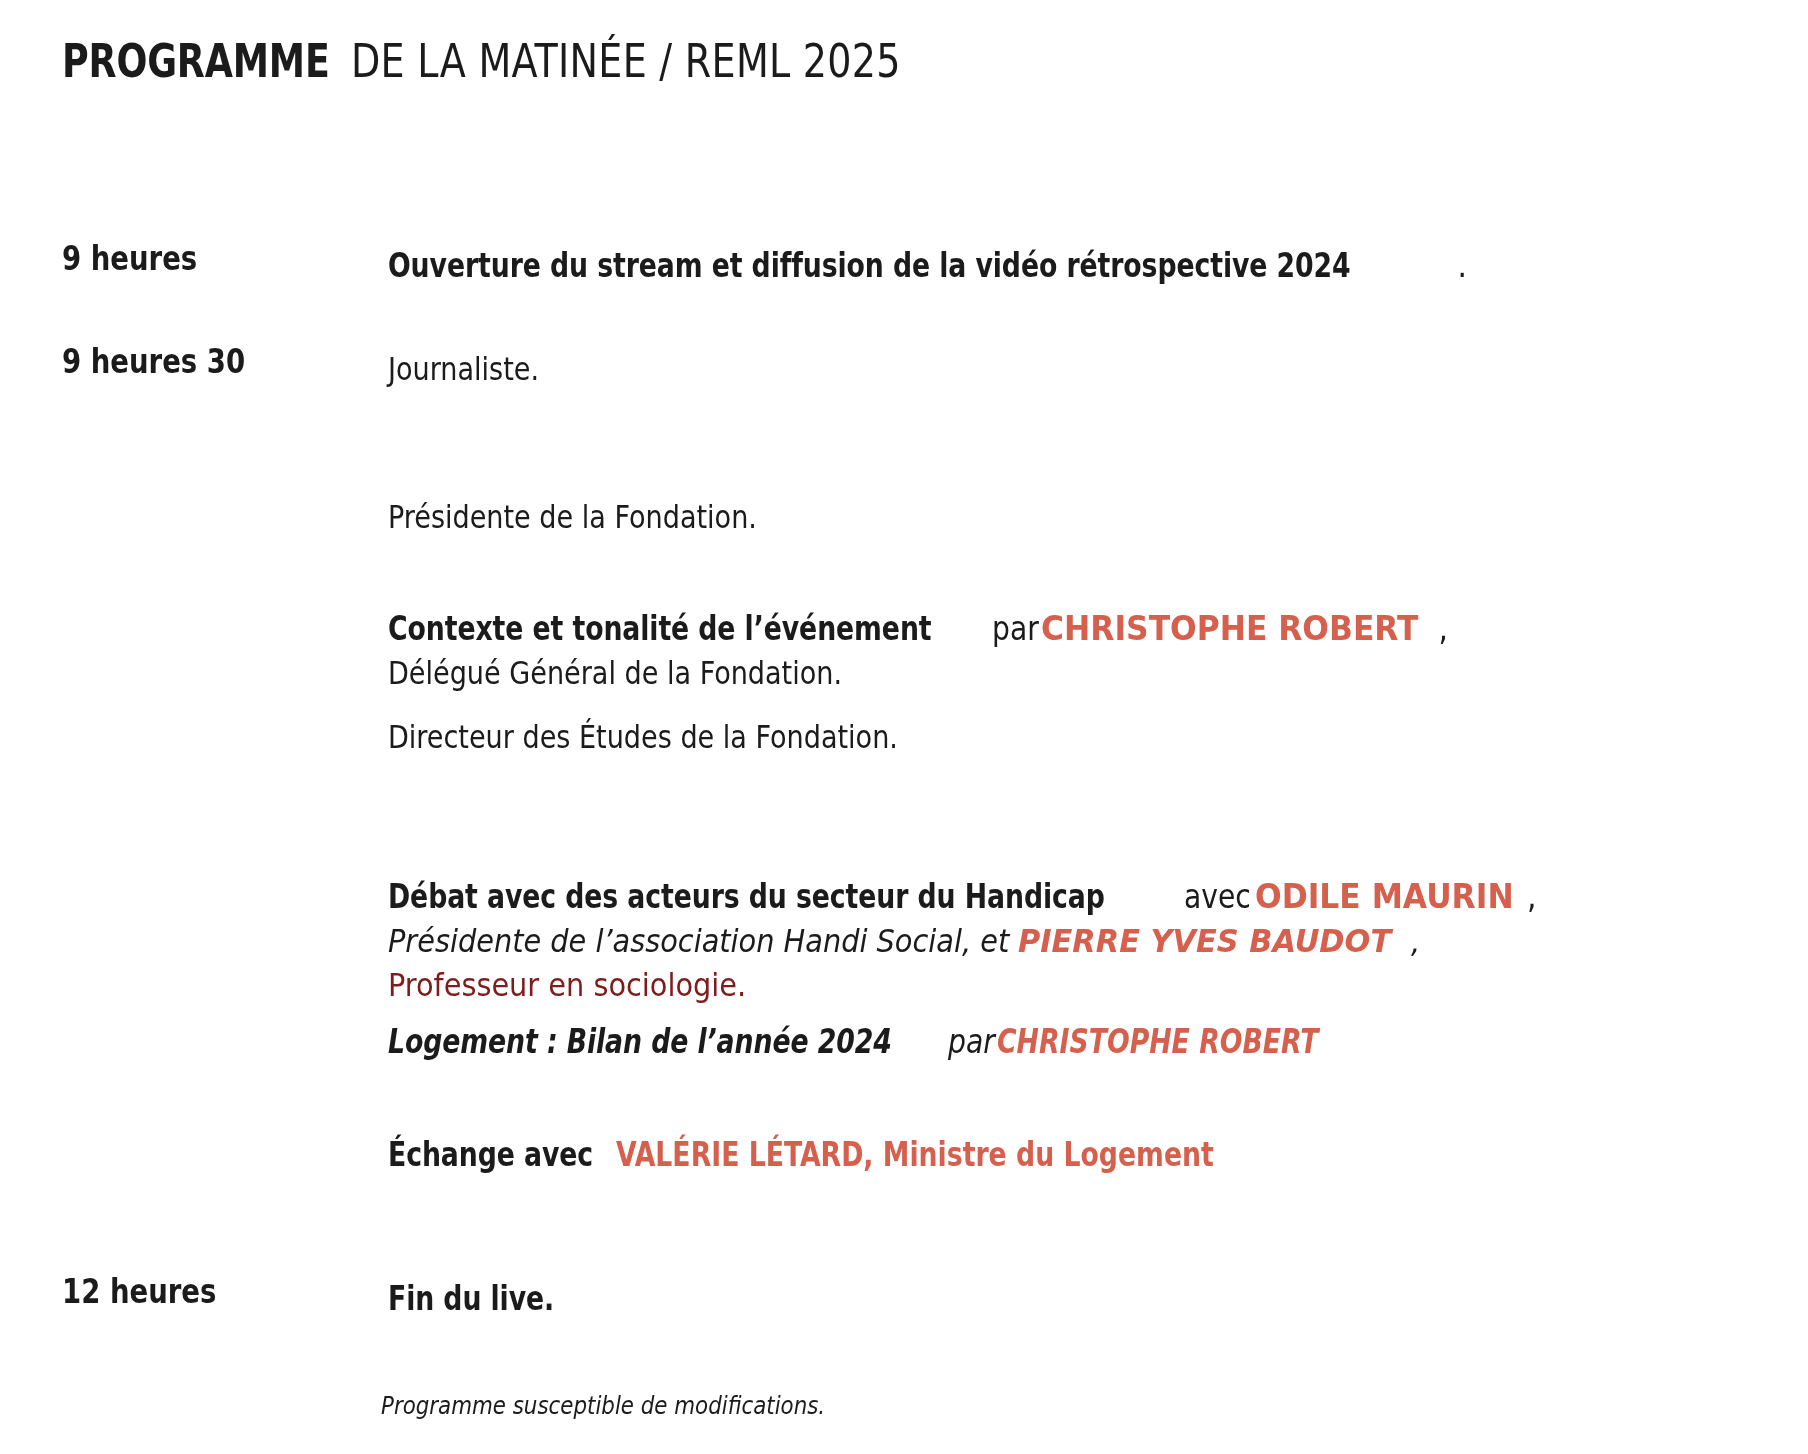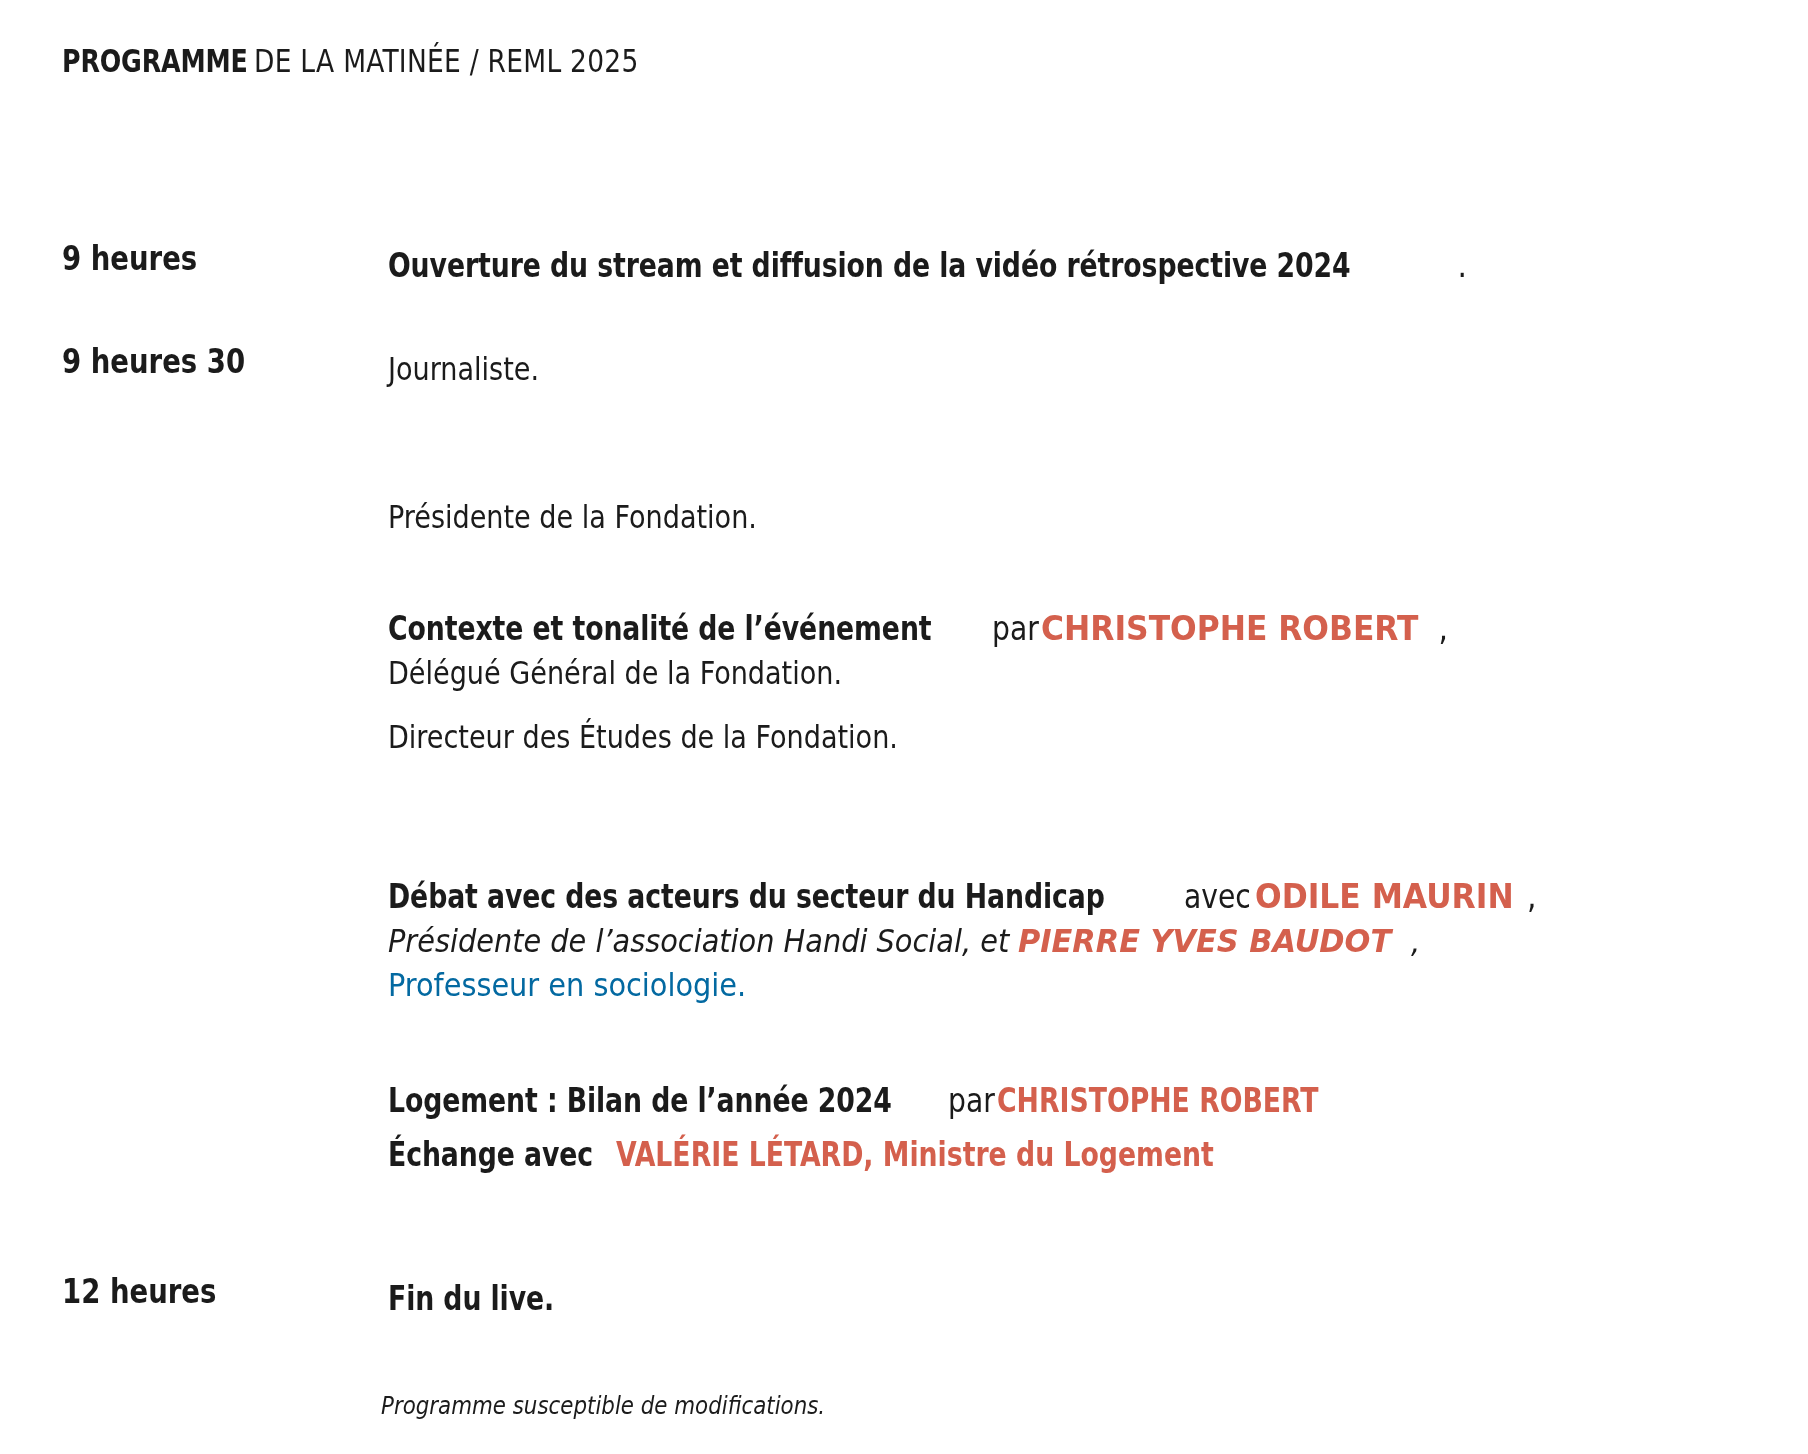--- a/index.html
+++ b/index.html
@@ -15,21 +15,21 @@
     color: #1b1b1b;
     overflow: hidden;
     -webkit-font-smoothing: antialiased;
   }
 
   
   #page-title {
     position: absolute;
     left: 62px;
     top: 33px;
-    font-size: 32px;
+    font-size: 46px;
     line-height: 56px;
     white-space: nowrap;
     color: #1b1b1b;
   }
   #page-title .t-strong {
     font-family: "DejaVu Sans Condensed", "Liberation Sans Narrow", "Liberation Sans", sans-serif;
     font-weight: 700;
     font-stretch: condensed;
     transform: scaleX(0.88);
     transform-origin: left center;
@@ -198,23 +198,23 @@
         <div class="entry" style="position: absolute; left: 0px; top: 260px;">
           <div class="entry-line"><span class="ph" style="color: rgb(27, 27, 27);">Contexte et tonalité de l’événement </span><span class="cn" style="color: rgb(27, 27, 27);">par </span><span class="nm-wide" style="color: rgb(212, 96, 77);">CHRISTOPHE ROBERT</span><span class="pnct-dark" style="color: rgb(27, 27, 27);">,</span></div>
           <div class="entry-sub">Délégué Général de la Fondation.</div>
         </div>
         <div class="entry" style="position: absolute; left: 0px; top: 368px;">
           <div class="entry-sub">Directeur des Études de la Fondation.</div>
         </div>
         <div class="entry" style="position: absolute; left: 0px; top: 528px;">
           <div class="entry-line"><span class="ph" style="color: rgb(27, 27, 27);">Débat avec des acteurs du secteur du Handicap </span><span class="cn" style="color: rgb(27, 27, 27);">avec </span><span class="nm-wide" style="color: rgb(212, 96, 77);">ODILE MAURIN</span><span class="pnct-dark" style="color: rgb(27, 27, 27);">,</span></div>
           <div class="entry-line" style="font-size: 32px; font-style: italic;"><span class="entry-sub" style="color: rgb(27, 27, 27);">Présidente de l’association Handi Social, et </span><span class="nm-wide" style="color: rgb(212, 96, 77);">PIERRE YVES BAUDOT</span><span class="pnct-dark" style="color: rgb(27, 27, 27);">,</span></div>
-          <div class="entry-line" style="font-size: 32px;"><span class="entry-sub" style="color: #0369a1;">Professeur en sociologie.</span></div>
-        </div>
-        <div class="entry" style="position: absolute; left: 0px; top: 732px;">
+          <div class="entry-line" style="font-size: 32px;"><span class="entry-sub" style="color: #7f1d1d;">Professeur en sociologie.</span></div>
+        </div>
+        <div class="entry" style="position: absolute; left: 0px; top: 673px; font-style: italic;">
           <div class="entry-line"><span class="ph" style="color: rgb(27, 27, 27);">Logement : Bilan de l’année 2024 </span><span class="cn" style="color: rgb(27, 27, 27);">par </span><span class="nm-cond" style="color: rgb(212, 96, 77);">CHRISTOPHE ROBERT</span></div>
         </div>
         <div class="entry" style="position: absolute; left: 0px; top: 786px;">
           <div class="entry-line"><span class="ph" style="color: rgb(27, 27, 27);">Échange avec </span><span class="nm-cond" style="color: rgb(212, 96, 77);">VALÉRIE LÉTARD, Ministre du Logement</span></div>
         </div>
       </div>
     </div>
     <div class="row" style="top: 1269px;">
       <div class="row-time">12 heures</div>
       <div class="row-body">

